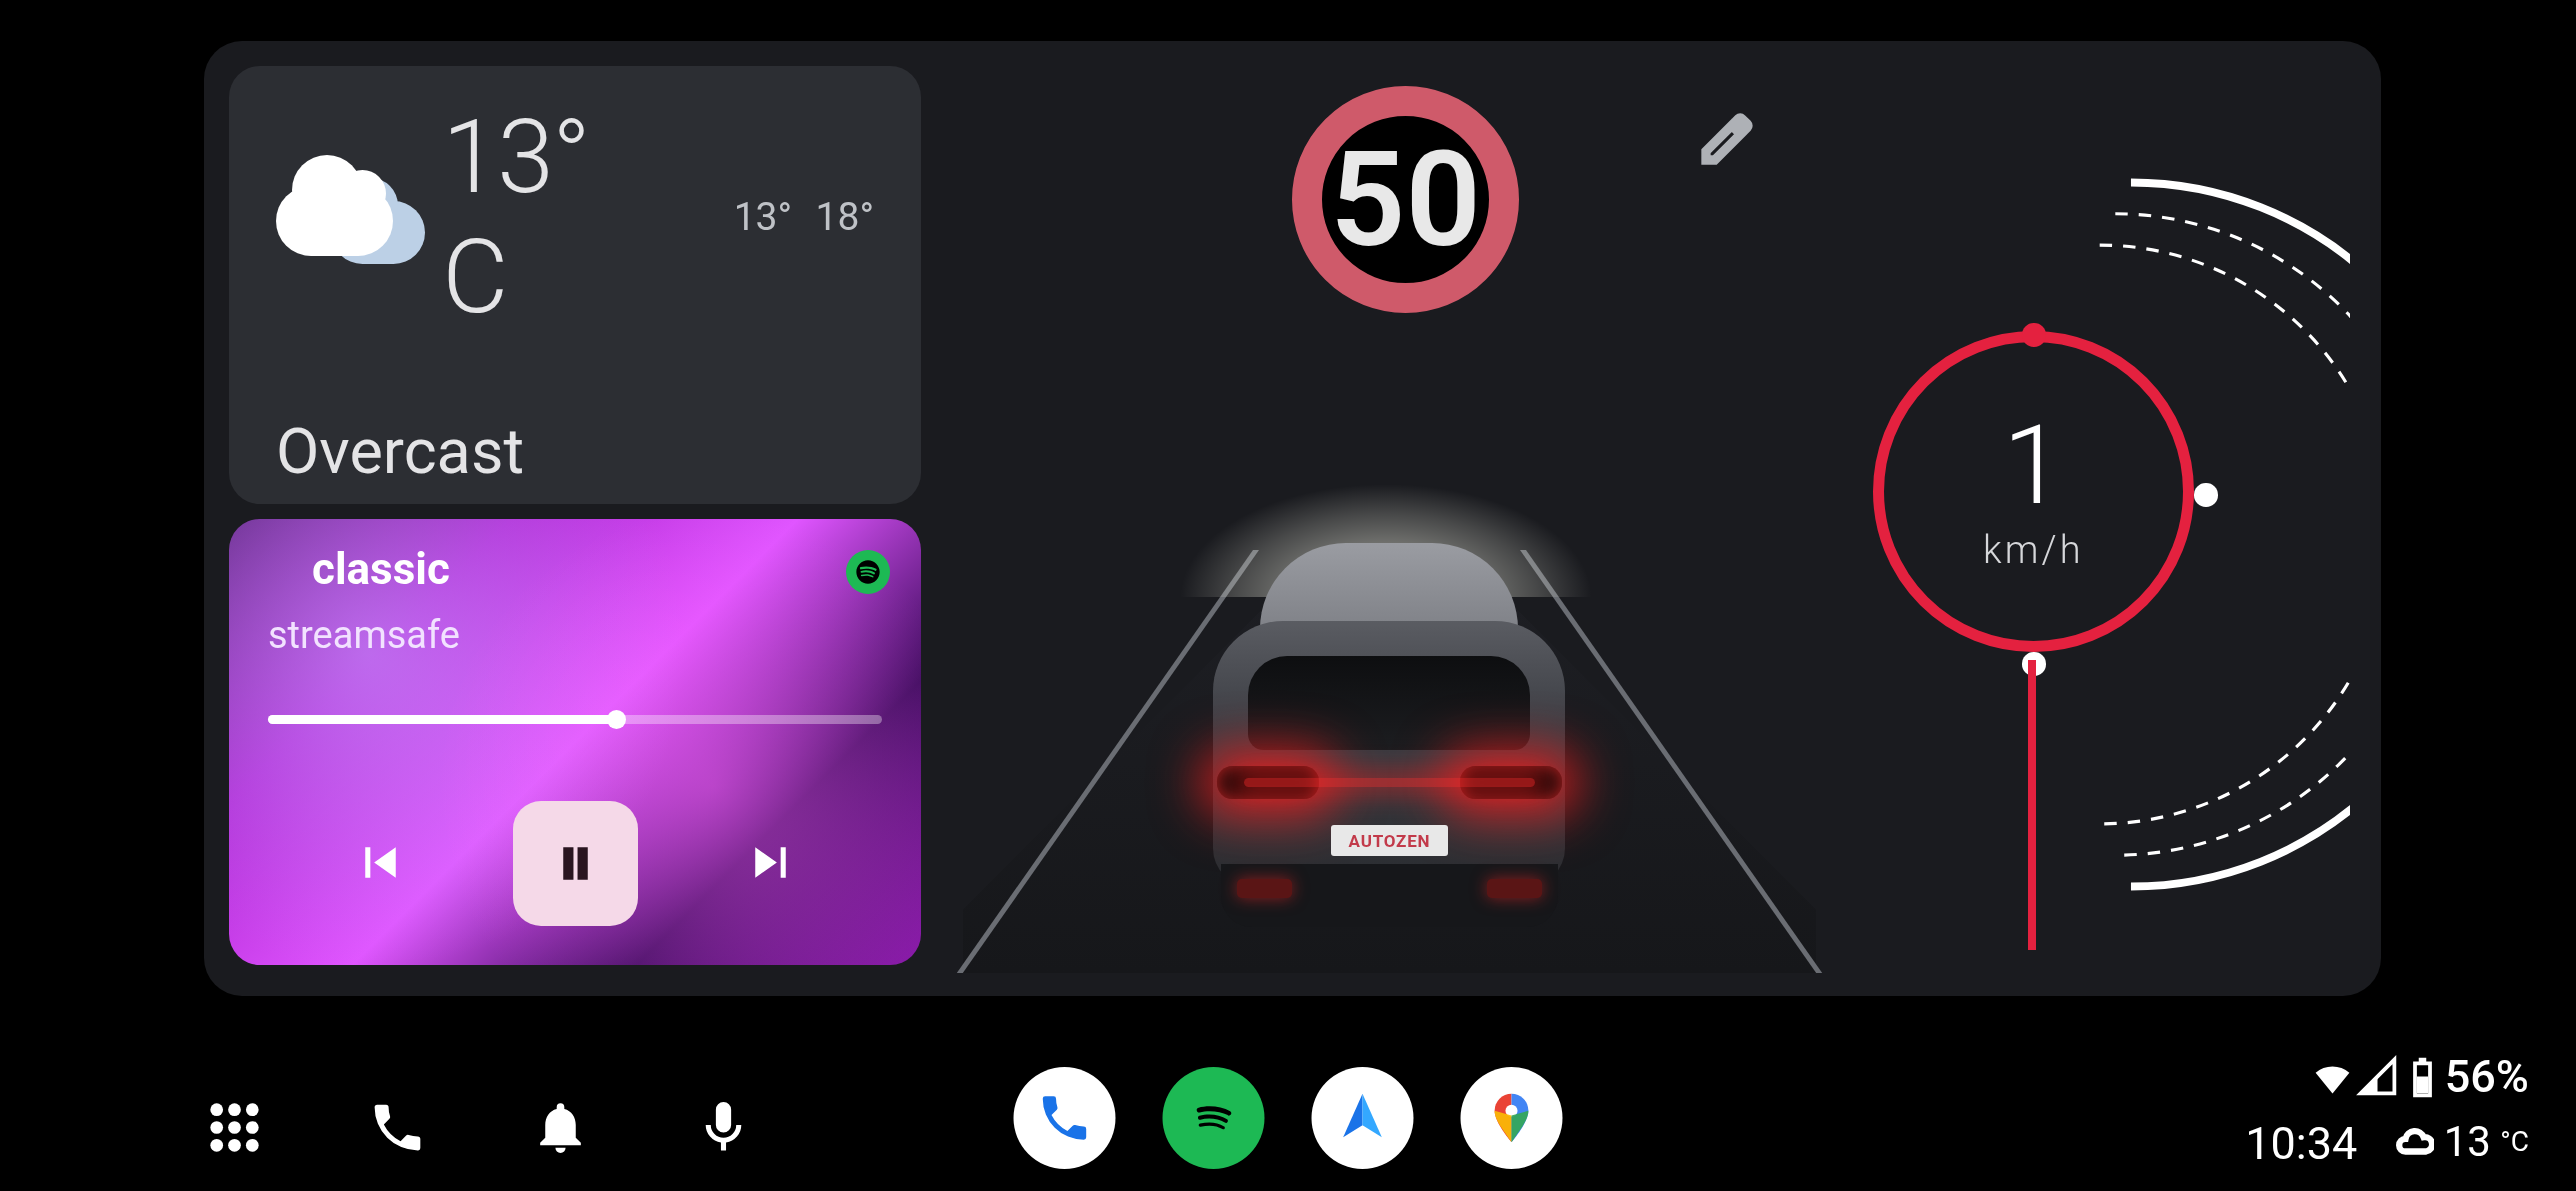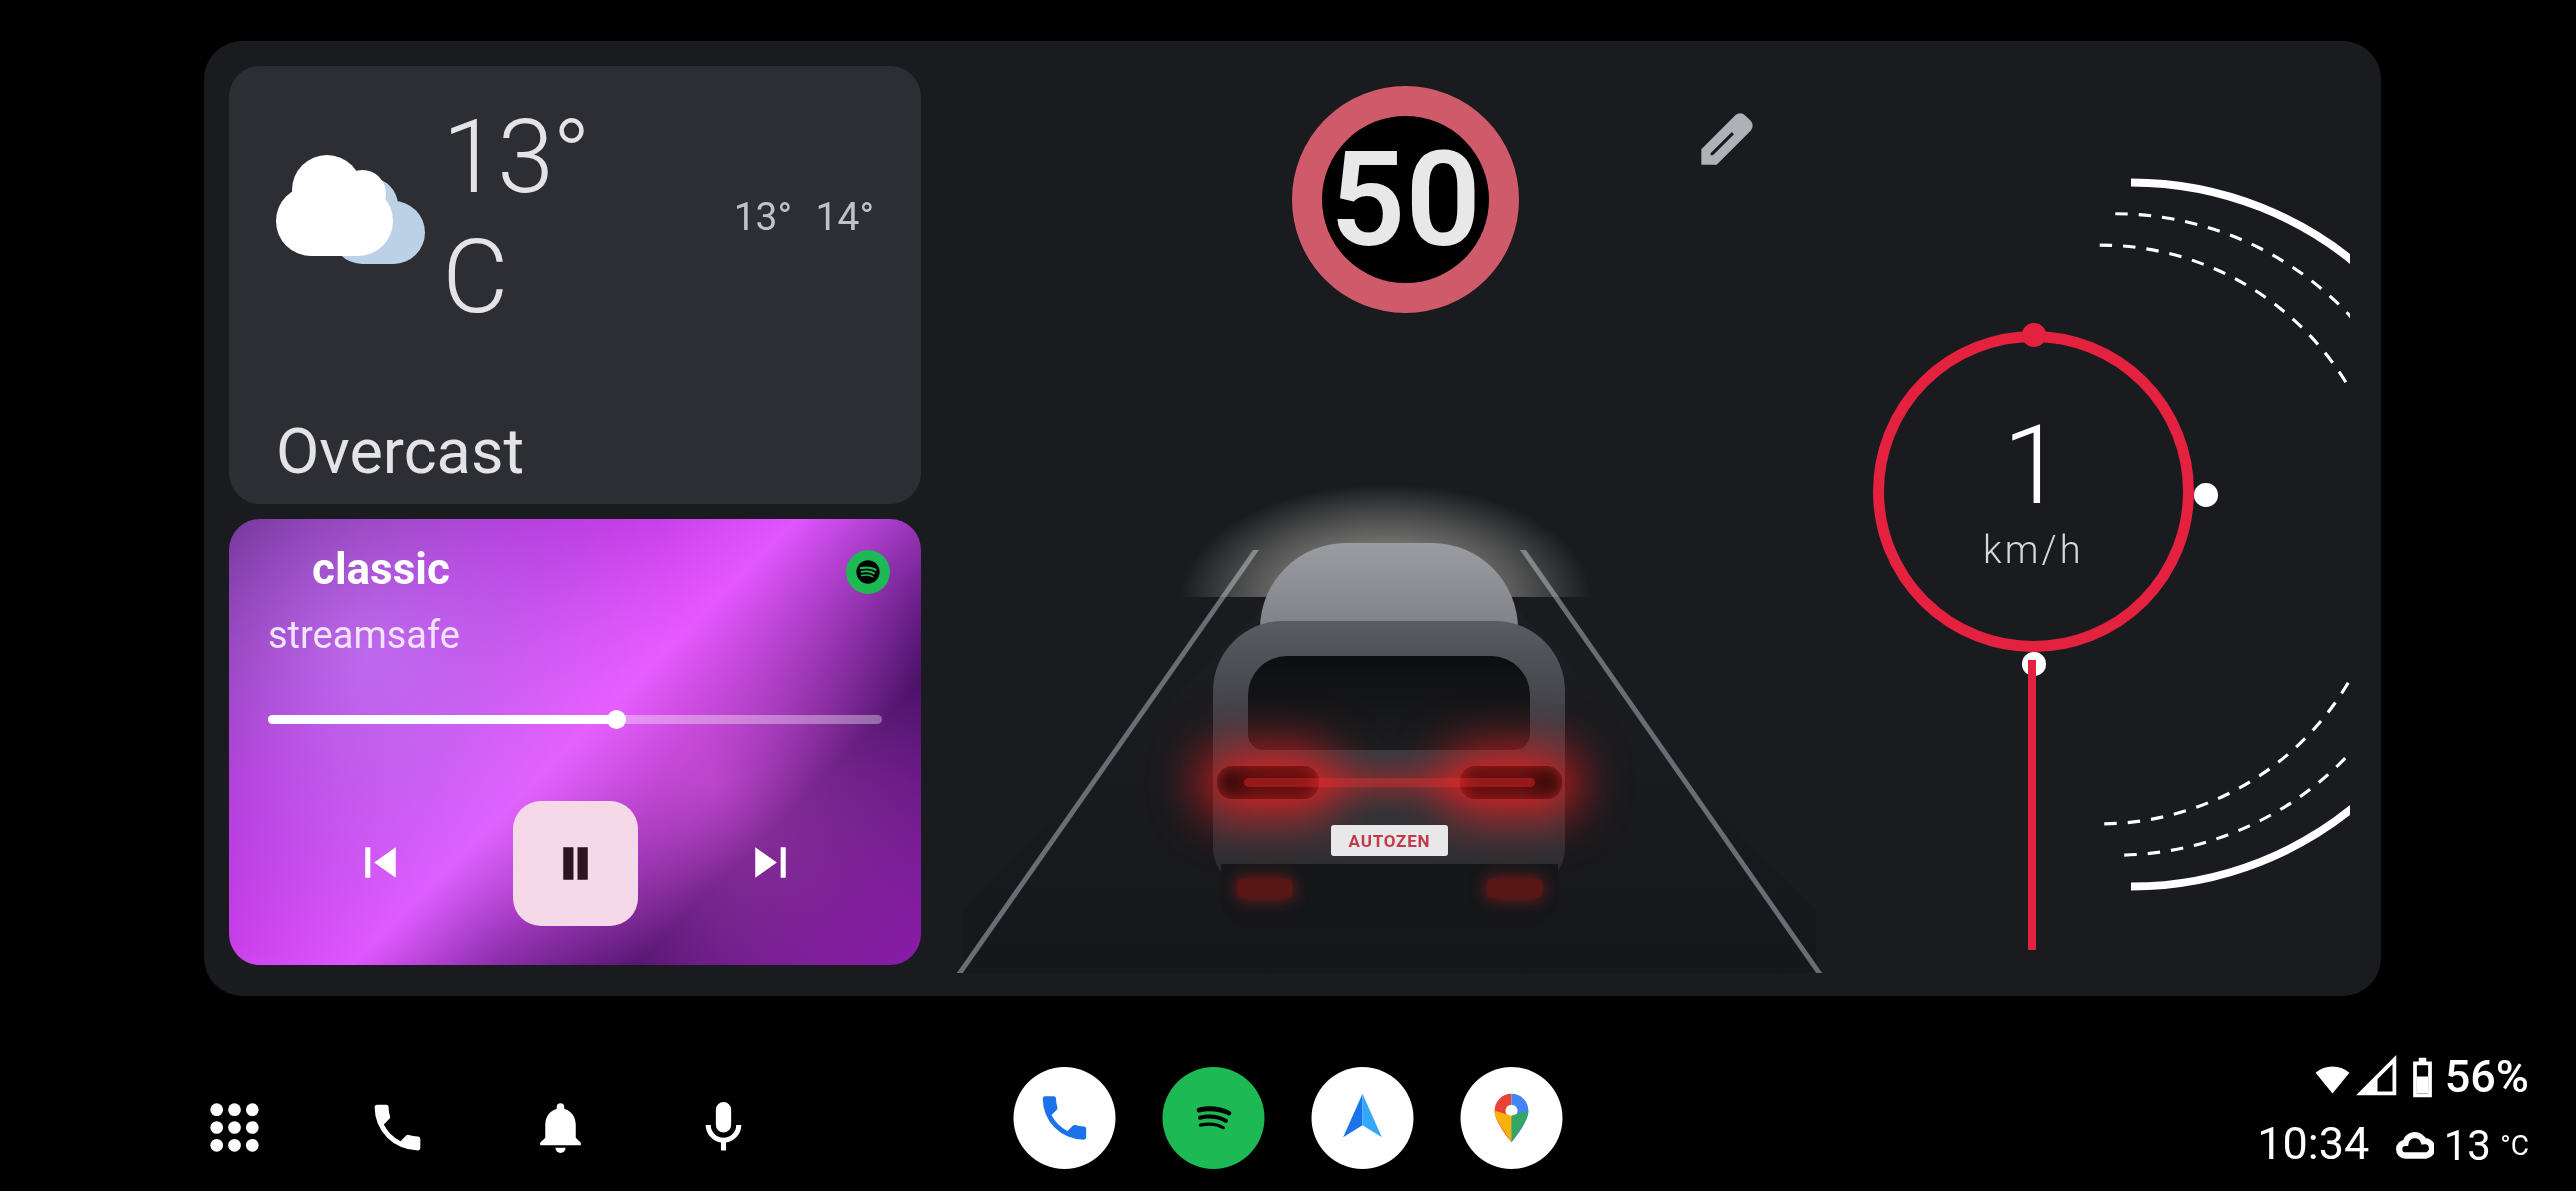--- a/index.html
+++ b/index.html
@@ -223,41 +223,41 @@
     box-shadow: 0 3.1px 12.5px rgba(0,0,0,0.4);
   }
   .dock-app svg { width:58px; height:58px; }
   .status-right {
     position:absolute; right:47px; bottom:22px; text-align:right;
     display:flex; flex-direction:column; gap:14px; align-items:flex-end;
   }
   .status-icons { display:flex; align-items:center; }
   .status-icons svg { width:45px; height:45px; fill:#fff; }
   .battery-pct { font-size:45px; font-weight:500; color:#fff; }
-  .status-line2 { display:flex; align-items:flex-end; gap:27px; }
+  .status-line2 { display:flex; align-items:flex-start; gap:39px; }
   .clock { font-size:45px; font-weight:400; color:#fff; }
   .status-temp { font-size:42px; color:#fff; display:flex; align-items:center; gap:9.4px; }
   .status-temp svg { width:38px; height:38px; fill:none; stroke:#fff; stroke-width:4; }
   .deg-c { font-size:28px; vertical-align:super; }
 </style>
 </head>
 <body>
 
 <div class="main-panel">
 
   <div class="weather-card">
     <div class="weather-top">
       <div class="weather-icon">
         <div class="cloud-back"></div>
         <div class="cloud-front"></div>
       </div>
       <div class="temp-main">13° C</div>
       <div class="temp-range">
         <span>13°</span>
-        <span>14°</span>
+        <span>18°</span>
       </div>
     </div>
     <div class="weather-cond">Overcast</div>
   </div>
 
   <div class="music-card">
     <div class="music-art-overlay"></div>
     <div class="music-title">classic</div>
     <div class="music-sub">streamsafe</div>
     <div class="spotify-badge">

